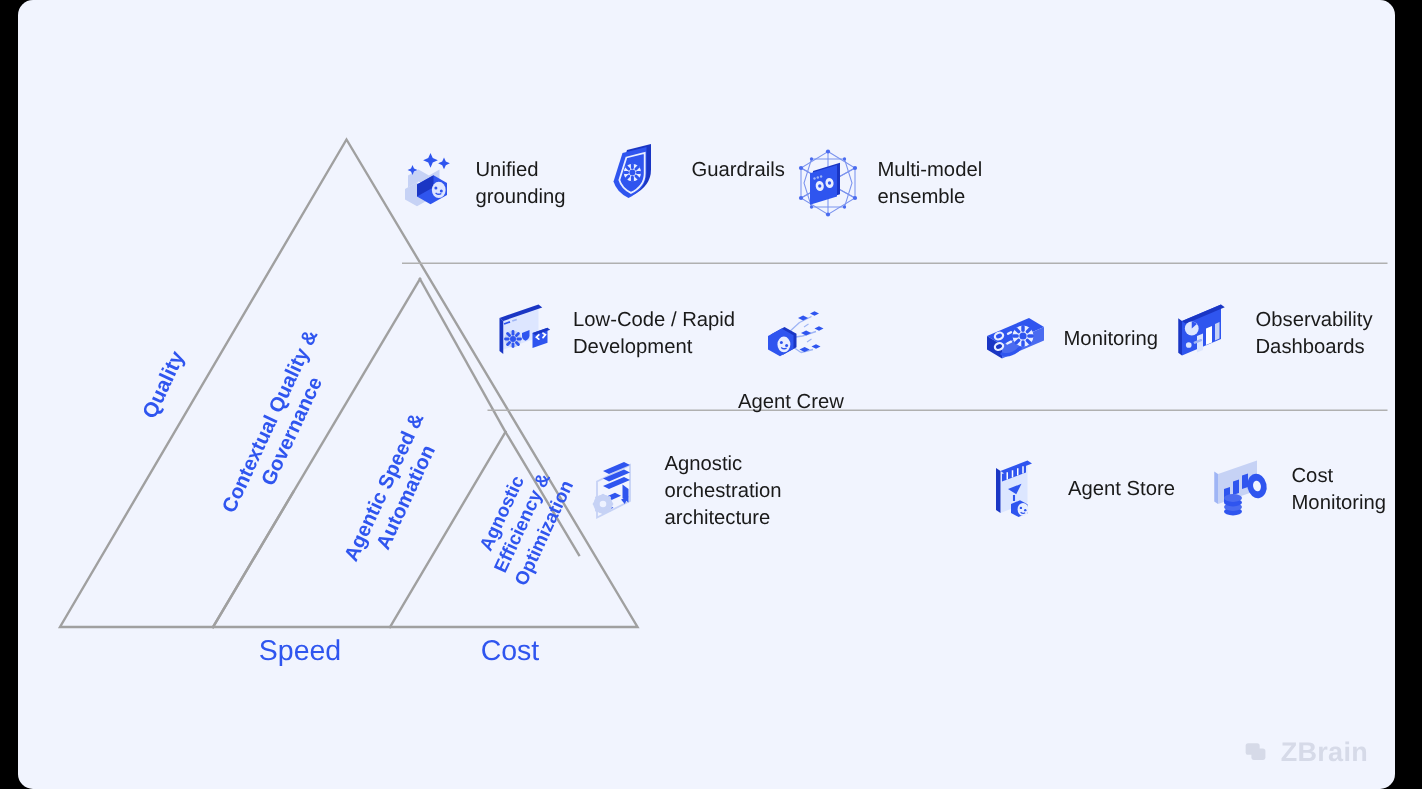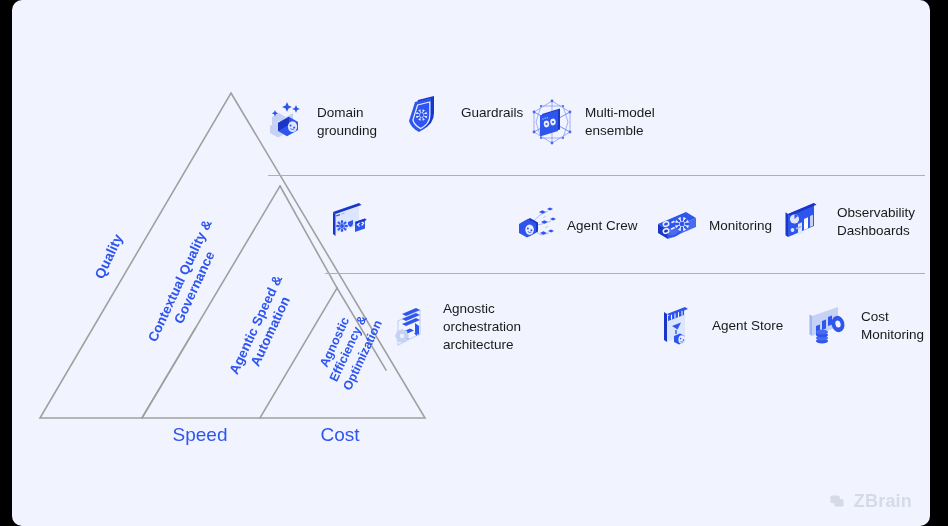--- a/index.html
+++ b/index.html
@@ -113,21 +113,21 @@
     white-space: pre-line;
   }
 
   
   #f-domain     { left: 248px; top: 98px; }
   #f-guardrails { left: 392px; top: 89px; }
   #f-multimodel { left: 516px; top: 98px; justify-content: space-between; }
   #f-policy     { left: 666px; top: 98px; }
   
   #f-lowcode    { left: 313px; top: 198px; }
-  #f-agentcrew  { left: 498px; top: 202px; }
+  #f-agentcrew  { left: 480px; top: 202px; flex-direction: column; }
   #f-monitoring { left: 640px; top: 202px; }
   #f-observ     { left: 768px; top: 198px; }
   
   #f-agnostic-o { left: 374px; top: 300px; }
   #f-unified    { left: 523px; top: 302px; }
   #f-store      { left: 643px; top: 302px; }
   #f-cost       { left: 792px; top: 302px; }
 
   
   #brand {
@@ -187,21 +187,21 @@
         <path d="M18 25 l11-6.2 9 5.2 v8 l-11 6.2 -9-5.2 z" fill="#2f55ef"></path>
         <path d="M18 25 l11-6.2 v8 l-11 6.2 z" fill="#1a36c4"></path>
         <ellipse cx="32.5" cy="28.6" rx="4.6" ry="5.4" fill="#e8eeff" opacity="0.95"></ellipse>
         <circle cx="30.6" cy="27.4" r="1" fill="#2f55ef"></circle>
         <circle cx="34.2" cy="29.4" r="1" fill="#2f55ef"></circle>
         <path d="M30.4 30.6 q1.9 1.6 3.8 0.4" stroke="#2f55ef" stroke-width="0.9" fill="none"></path>
         <path d="M27 4 l1.5 3.4 3.4 1.5 -3.4 1.5 -1.5 3.4 -1.5-3.4 -3.4-1.5 3.4-1.5 z" fill="#2f55ef"></path>
         <path d="M36 7 l1.2 2.7 2.7 1.2 -2.7 1.2 -1.2 2.7 -1.2-2.7 -2.7-1.2 2.7-1.2 z" fill="#2f55ef"></path>
         <path d="M15 12 l1 2.3 2.3 1 -2.3 1 -1 2.3 -1-2.3 -2.3-1 2.3-1 z" fill="#2f55ef"></path>
       </svg>
-      <div class="ftxt">Domain
+      <div class="ftxt">Unified
 grounding</div>
     </div>
 
     <div class="feature" id="f-guardrails">
       <svg class="ico" viewBox="0 0 48 48">
         <path d="M14 11 l16-4 v17 q0 11 -12 17 -8-4 -10-11 z" fill="#1a36c4"></path>
         <path d="M11 13 l16-4 v17 q0 11 -12 17 -8-4 -10-11 z" fill="#2f55ef"></path>
         <path d="M13.6 16 l12.2-3 v13.6 q0 8.4 -9.2 13 -6.2-3.2 -7.7-8.6 z" fill="none" stroke="#e8eeff" stroke-width="1.2"></path>
         <g transform="translate(17.6,26) scale(0.95)">
           <circle r="6.1" fill="#e8eeff"></circle>
@@ -284,20 +284,22 @@
           </g>
         </g>
         <path d="M23 24 l5-2 v3.5 q0 2.5 -2.6 3.6 -2.4-1 -2.4-3 z" fill="#2f55ef"></path>
         <path d="M30 24 l10-3.5 v10 l-10 3.5 z" fill="#2f55ef"></path>
         <path d="M30 24 l10-3.5 1.8 1.4 -10 3.5 z" fill="#1a36c4"></path>
         <g stroke="#ffffff" stroke-width="1.2" fill="none" stroke-linecap="round">
           <path d="M34.2 25.2 l-1.6 1.6 1.6 1.3"></path>
           <path d="M37 24.2 l1.6 1 -1.6 1.9"></path>
         </g>
       </svg>
+      <div class="ftxt">Low-Code / Rapid
+Development</div>
     </div>
 
     <div class="feature" id="f-agentcrew">
       <svg class="ico" viewBox="0 0 48 48">
         <g stroke="#9fb5f5" stroke-width="0.9" fill="none">
           <path d="M18 24 L30 13 M18 24 L32 22 M18 24 L31 33 M30 13 L38 9 M32 22 L41 19 M31 33 L39 31"></path>
         </g>
         <g fill="#2f55ef">
           <path d="M29 10 l3.4-1.7 3.4 1.7 -3.4 1.7 z"></path>
           <path d="M37 7 l3-1.5 3 1.5 -3 1.5 z"></path>

